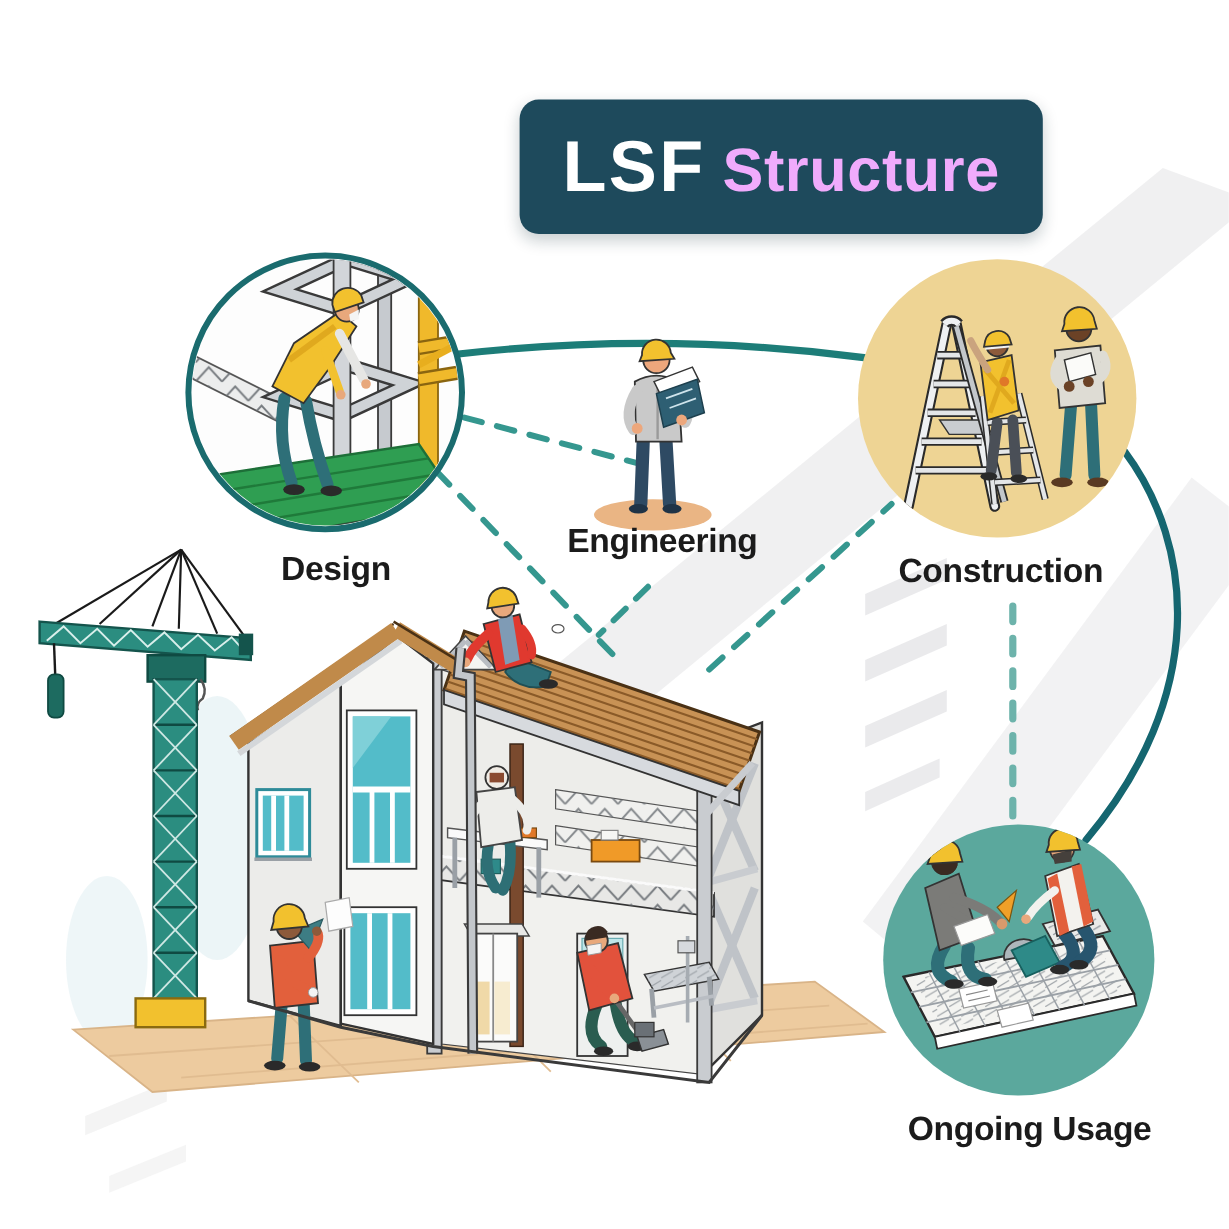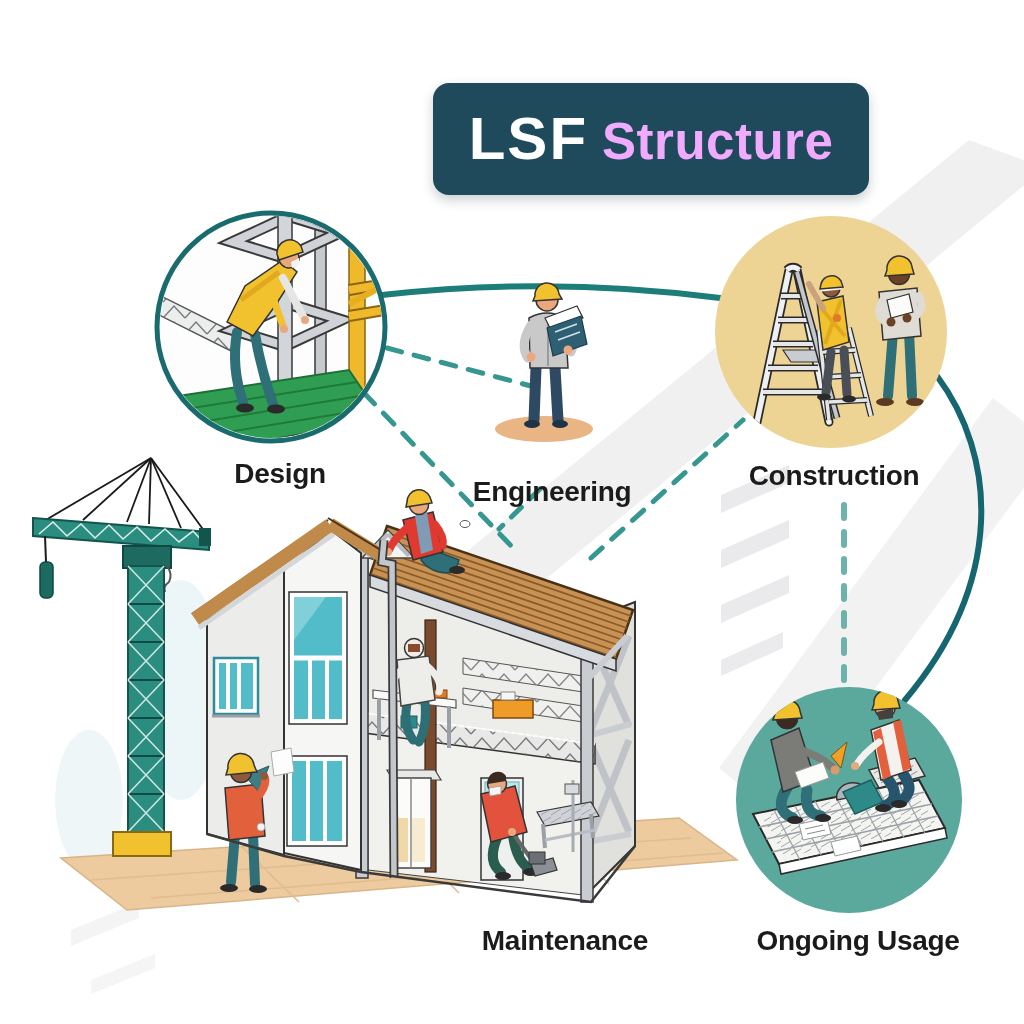--- a/index.html
+++ b/index.html
@@ -7,21 +7,21 @@
          font-family:"Liberation Sans", sans-serif;margin-left:31px;}
   #art{position:absolute;left:0;top:0;width:1024px;height:1024px;}
   .banner{position:absolute;left:402px;top:83px;width:436px;height:112px;background:#1e4a5c;
           border-radius:16px;display:flex;align-items:baseline;justify-content:center;gap:14px;
           box-shadow:0 5px 12px rgba(15,40,52,.22);}
   .banner .t1{color:#ffffff;font-weight:bold;font-size:60px;letter-spacing:2px;line-height:112px;}
   .banner .t2{color:#f0abfc;font-weight:bold;font-size:51px;letter-spacing:.5px;}
   .stage-label{position:absolute;transform:translateX(-50%);white-space:nowrap;color:#1b1b1b;
                font-weight:bold;font-size:28px;letter-spacing:-.3px;}
   #lbl-design{left:249px;top:458px;text-align:right;}
-  #lbl-engineering{left:521px;top:476px;}
+  #lbl-engineering{left:521px;top:435px;}
   #lbl-construction{left:803px;top:460px;}
   #lbl-maintenance{left:534px;top:925px;}
   #lbl-usage{left:827px;top:925px;}
 </style>
 </head>
 <body>
 
 <div id="stage">
 
 <svg id="art" viewBox="0 0 1024 1024" xmlns="http://www.w3.org/2000/svg">
@@ -510,16 +510,15 @@
 </svg>
 
 <div class="banner">
   <span class="t1">LSF</span>
   <span class="t2">Structure</span>
 </div>
 
 <div class="stage-label" id="lbl-design">Design</div>
 <div class="stage-label" id="lbl-engineering">Engineering</div>
 <div class="stage-label" id="lbl-construction">Construction</div>
-<div class="stage-label" id="lbl-maintenance">Maintenance</div>
 <div class="stage-label" id="lbl-usage">Ongoing Usage</div>
 
 </div>
 
 </body></html>

